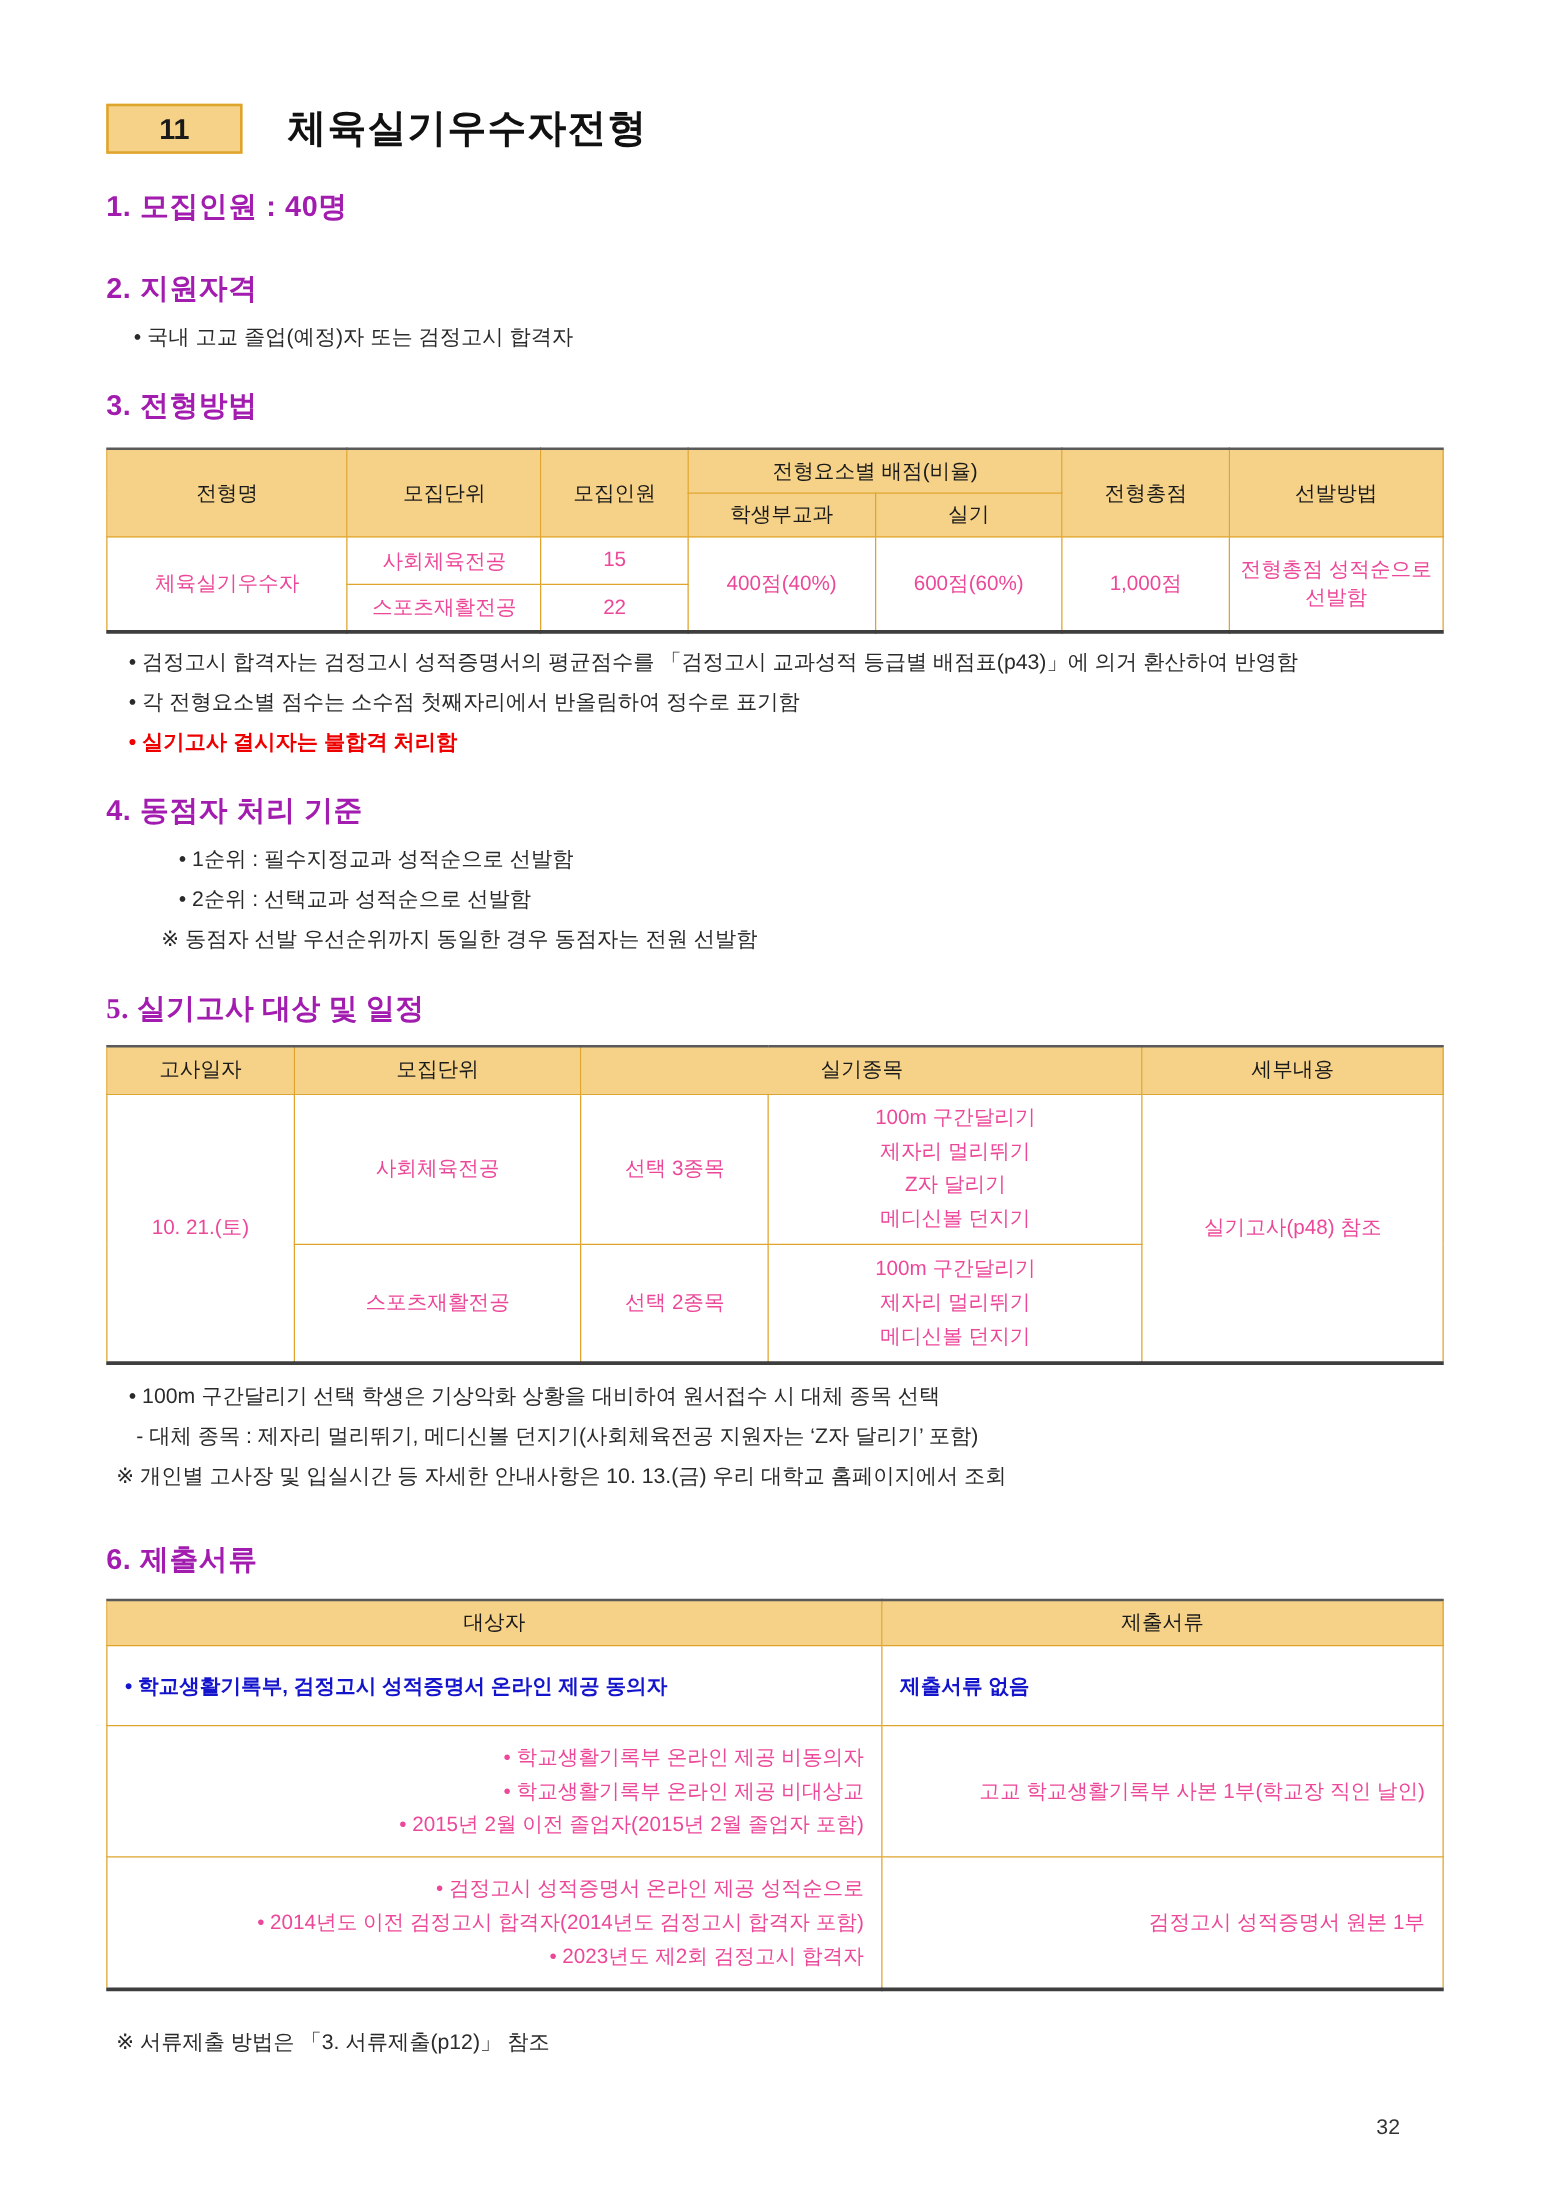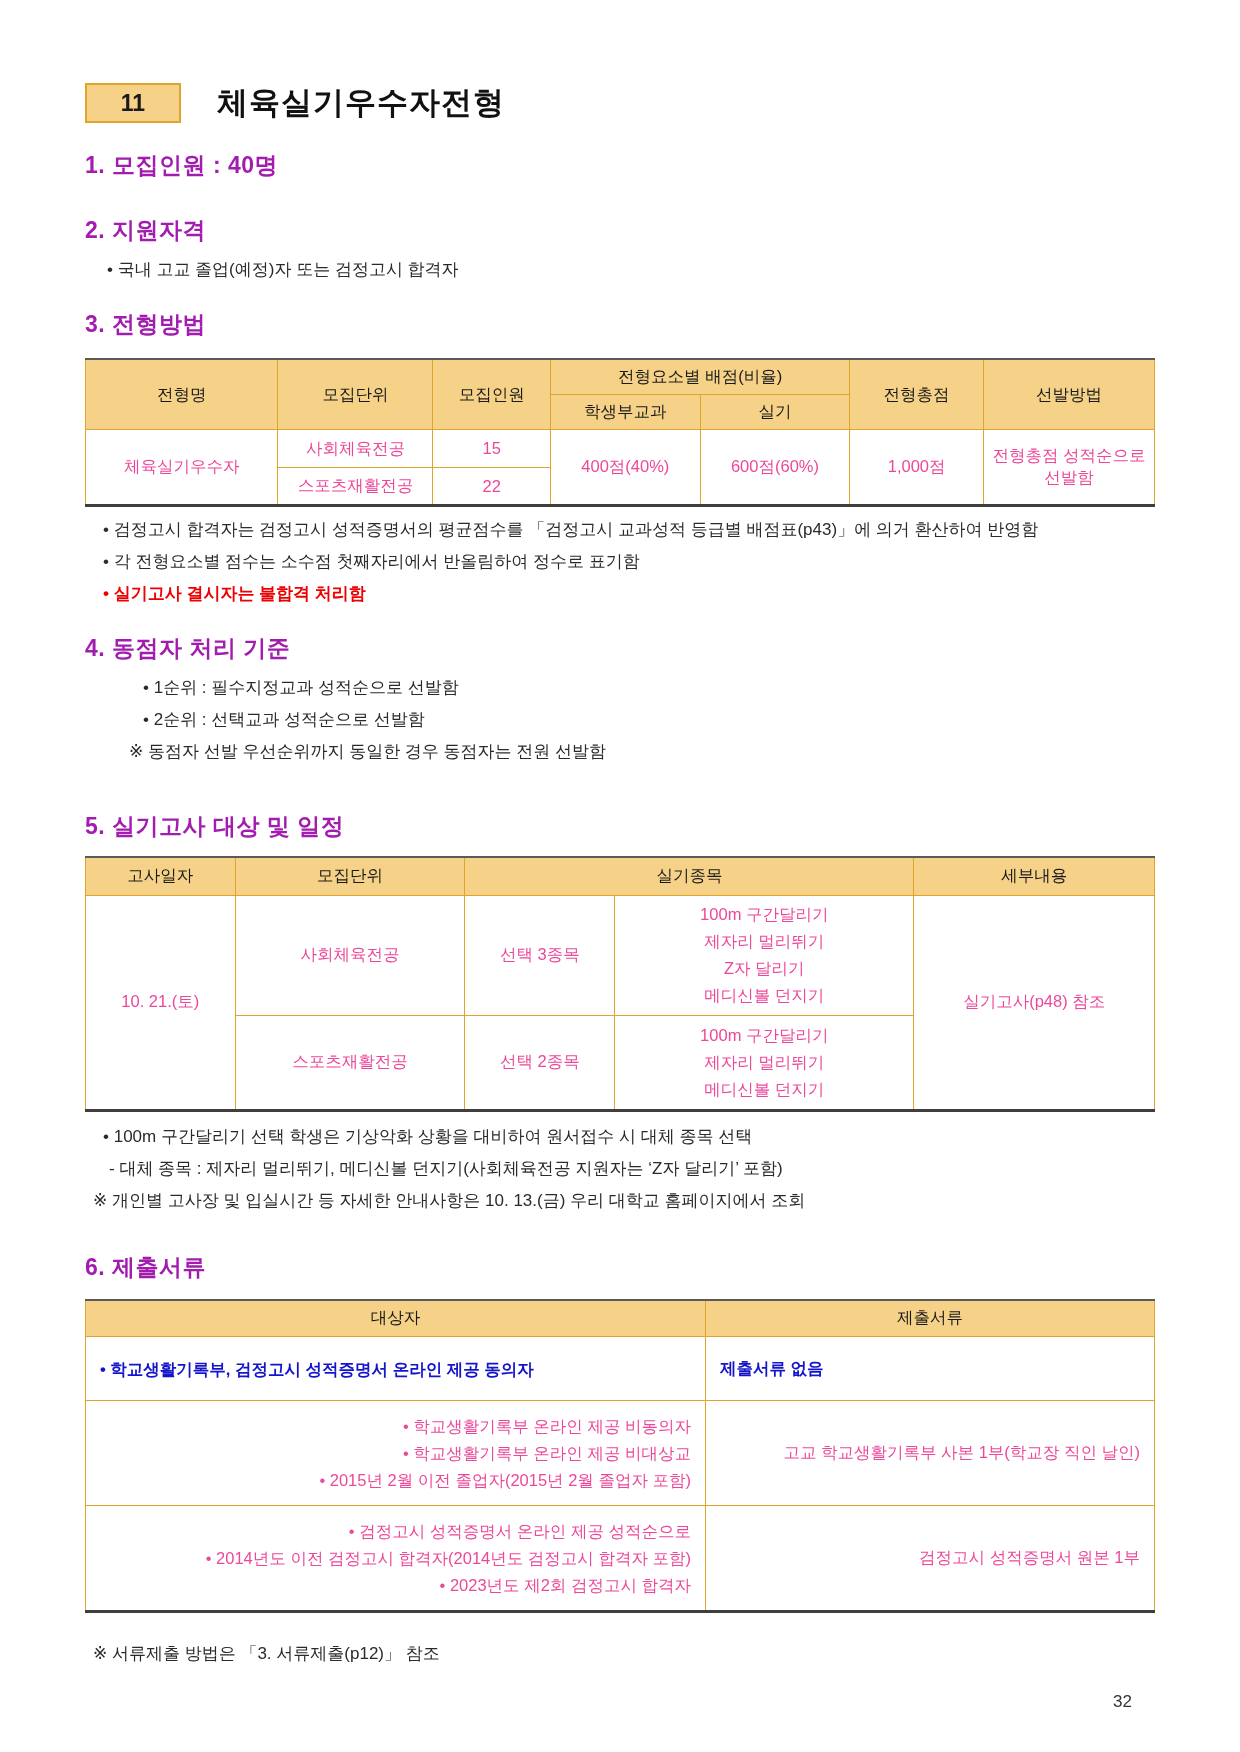--- a/index.html
+++ b/index.html
@@ -14,32 +14,32 @@
   *{margin:0;padding:0;box-sizing:border-box;}
   html,body{background:#ffffff;}
   body{
     width:1240px;height:1752px;position:relative;overflow:hidden;
     font-family:"Liberation Sans","DejaVu Sans",sans-serif;
     color:var(--text);
   }
   .content{padding:82px 85px 0 85px;width:1240px;}
   .title-row{display:flex;align-items:center;gap:36px;margin-bottom:26px;}
   .badge{
-    width:96px;height:40px;background:var(--accent-fill);
+    width:109px;height:40px;background:var(--accent-fill);
     border:2px solid var(--accent-border);
     display:flex;align-items:center;justify-content:center;
     font-size:23px;font-weight:bold;color:#1a1a1a;
   }
   h1.doc-title{font-size:31px;font-weight:bold;color:#111;letter-spacing:1px;}
   h2.sec{font-size:23px;font-weight:bold;color:#a21caf;letter-spacing:0.5px;}
   .h-s1{margin-top:0;}
   .h-s2{margin-top:34px;}
   .h-s3{margin-top:28px;}
   .h-s4{margin-top:28px;}
-  .h-s5{margin-top:48px;}
+  .h-s5{margin-top:28px;font-family:Liberation Serif, serif;}
   .h-s6{margin-top:40px;}
   .note{font-size:17px;line-height:22px;color:#2a2a2a;}
   .note.bullet{margin-left:18px;}
   .note.bullet2{margin-left:22px;}
   .note.dash{margin-left:24px;}
   .note.ref{margin-left:8px;}
   .note.red{color:var(--red);font-weight:bold;}
   .note + .note{margin-top:10px;}
   .b-s2{margin-top:13px;}
   .notes-s3{margin-top:12px;}
@@ -63,21 +63,21 @@
   .t6{margin-top:16px;}
   .t6 th{height:37px;}
   .t6 td{text-align:left;padding:10px 14px;}
   .t6 td.docs{vertical-align:middle;}
   .t6 .line{line-height:24px;margin:3px 0;}
   .t6 tr.hl td{color:var(--blue);font-weight:bold;}
   .t6 .r1 td{height:64px;}
   .t6 .r2 td,.t6 .r3 td{height:100px;text-align:right;}
 
   .page-number{
-    position:absolute;right:108px;bottom:40px;
+    position:absolute;right:120px;bottom:40px;
     font-size:17px;color:#333;
   }
 </style>
 </head>
 <body>
 
 <div class="content">
 
   <div class="title-row">
     <div class="badge">11</div>

